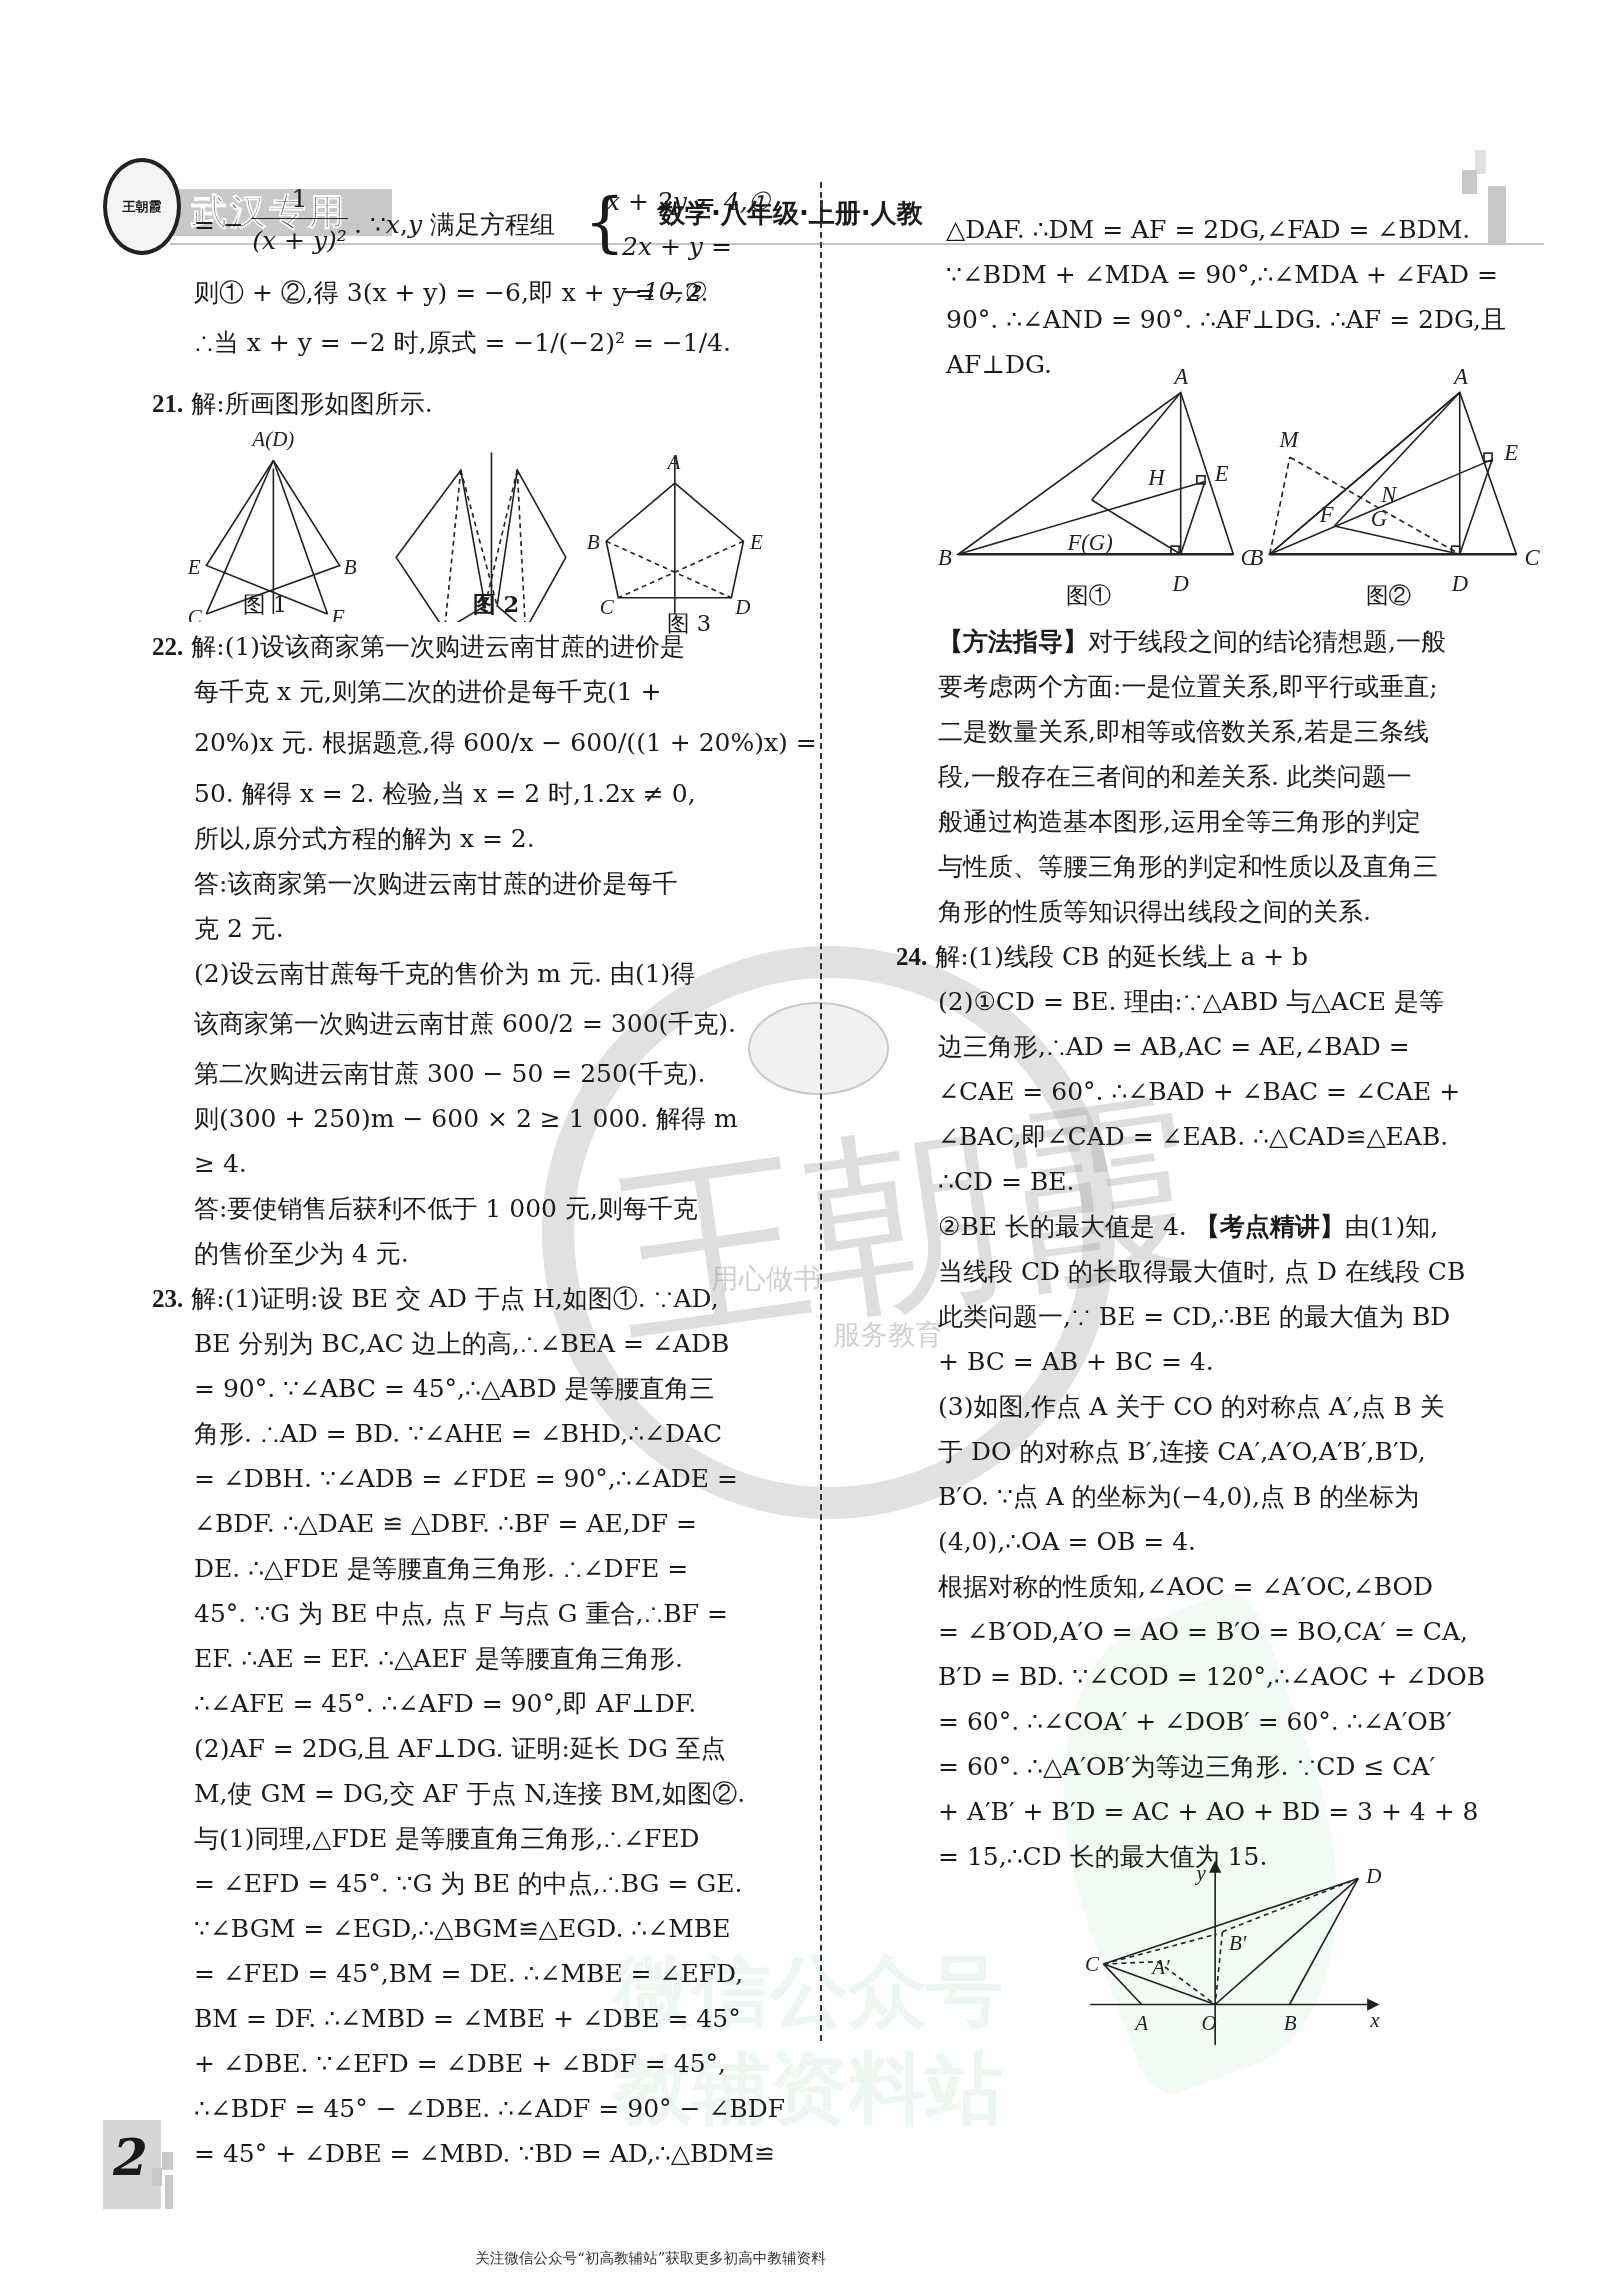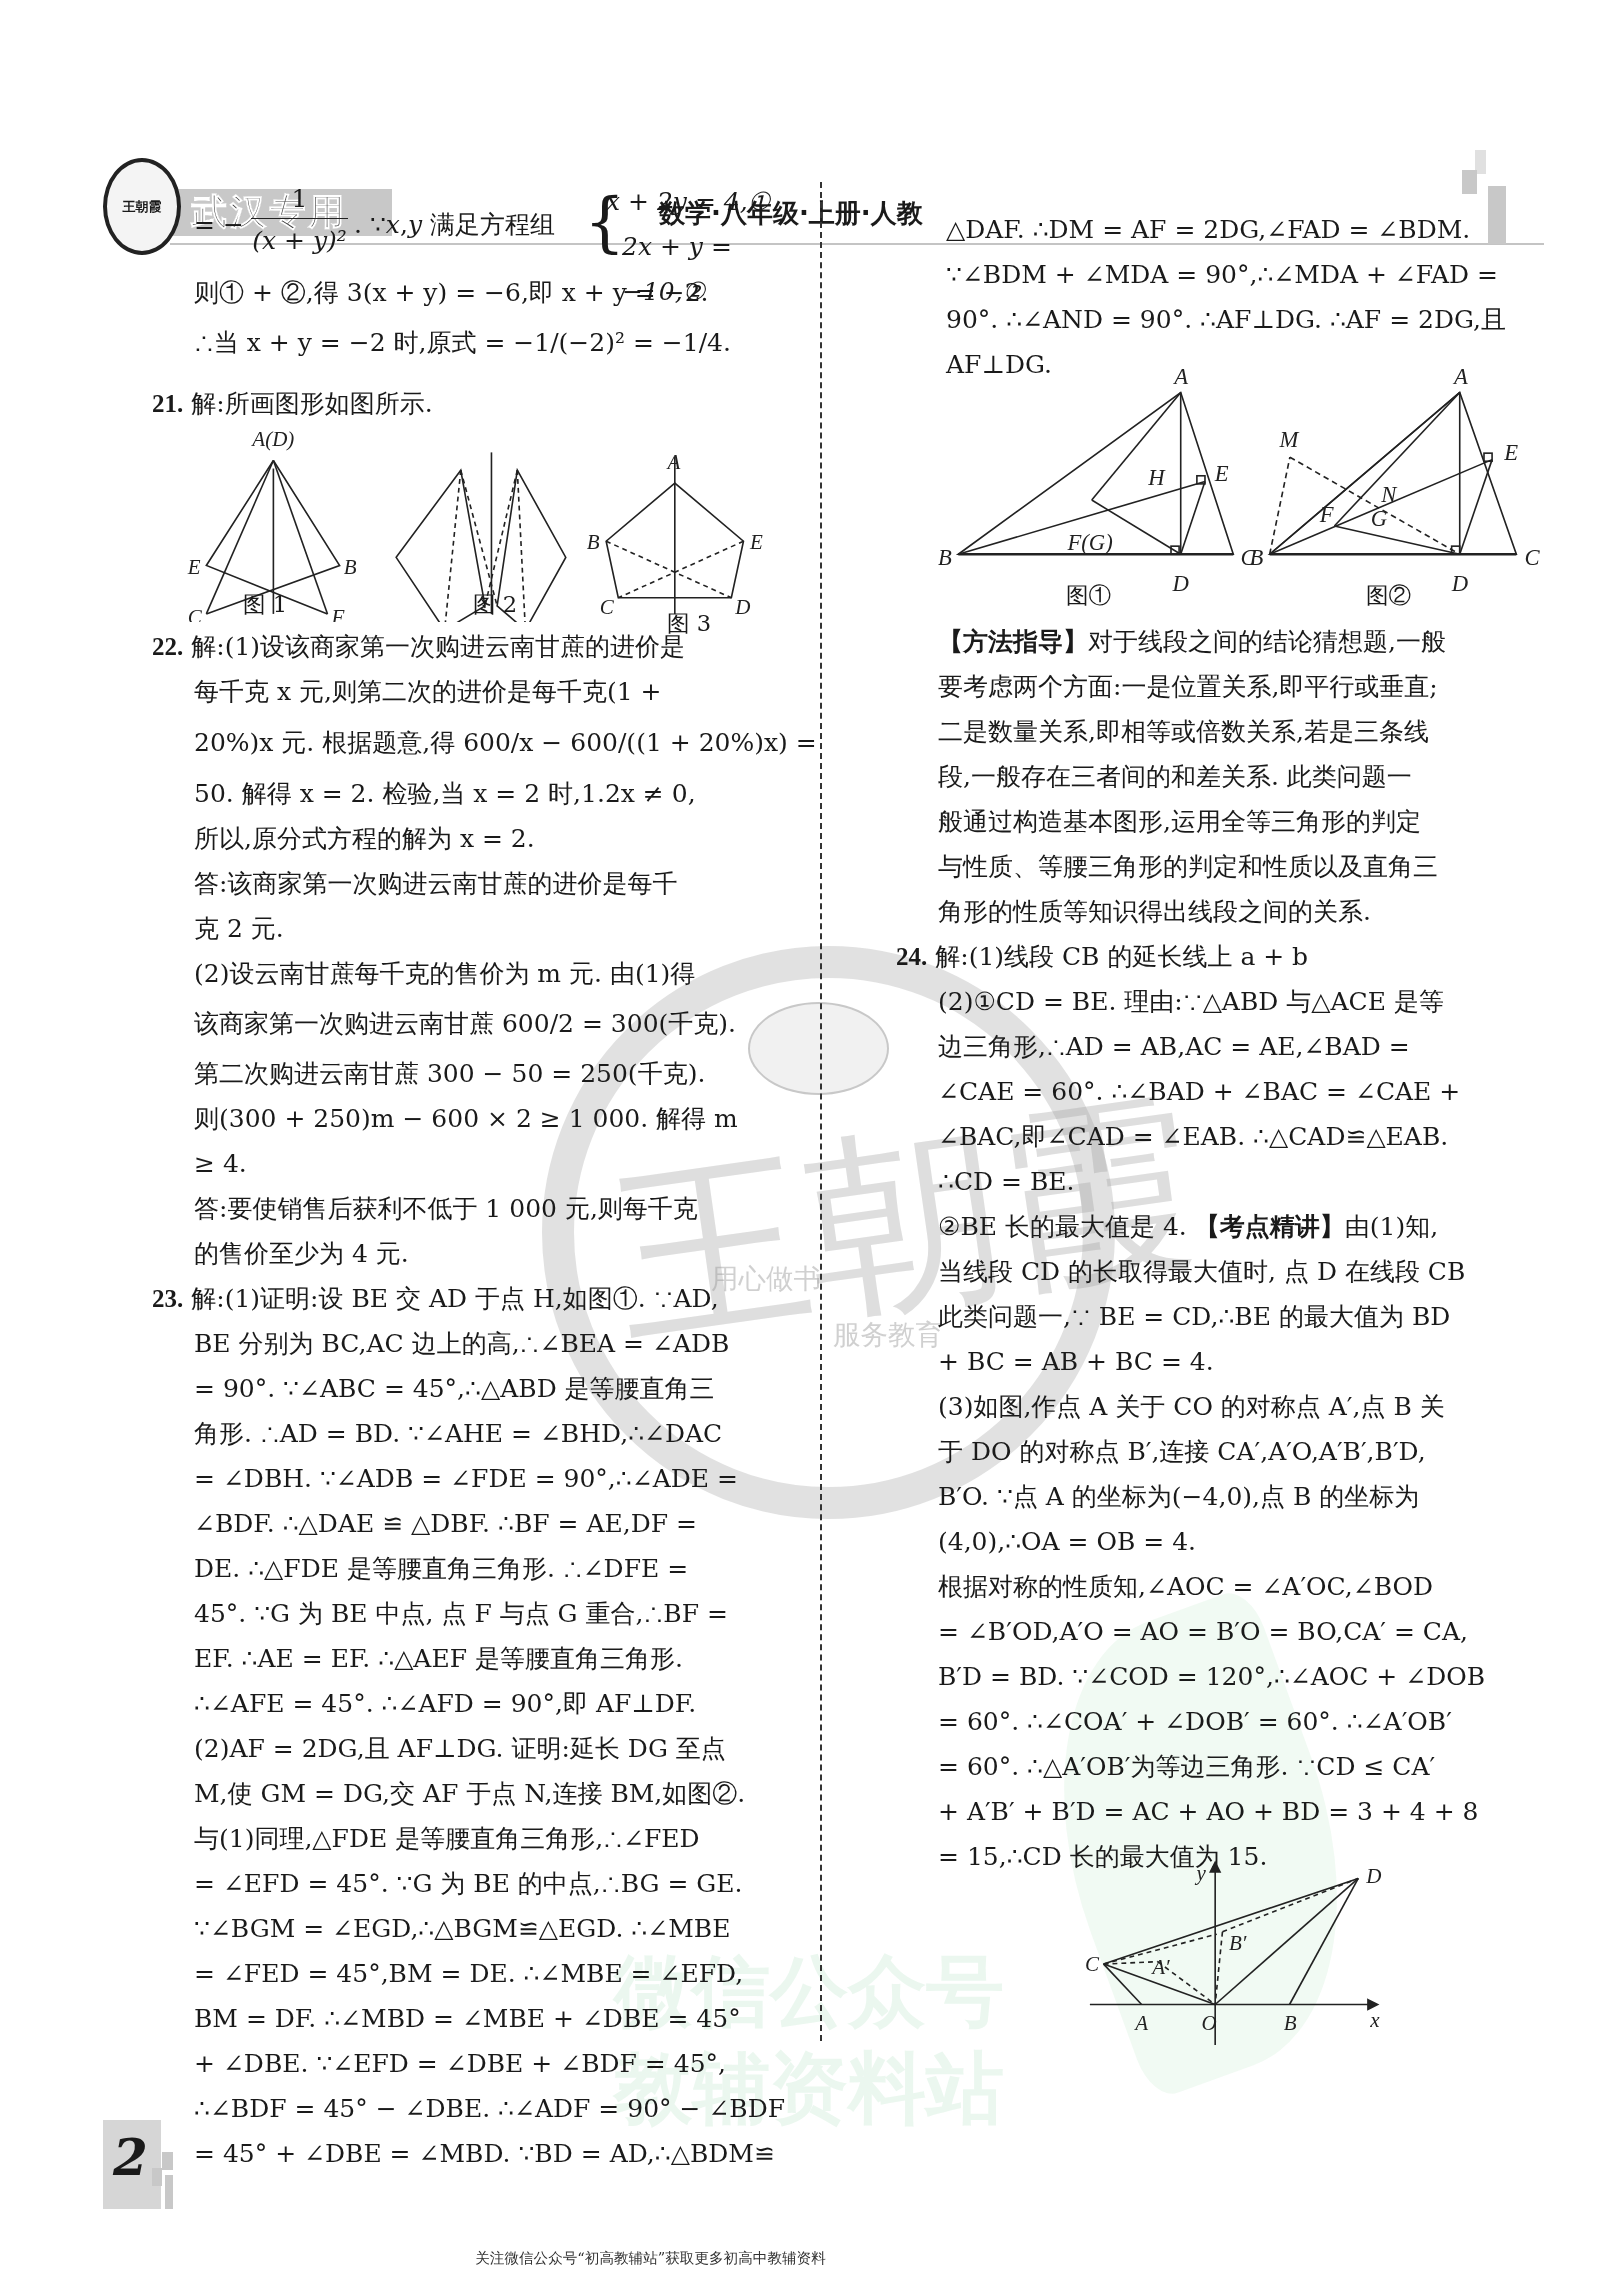--- a/index.html
+++ b/index.html
@@ -103,21 +103,21 @@
     <text x="12" y="262">C</text>
     <text x="190" y="262">F</text>
     <text x="606" y="70">A</text>
     <text x="506" y="170">B</text>
     <text x="708" y="170">E</text>
     <text x="522" y="250">C</text>
     <text x="690" y="250">D</text>
   </g>
 </svg>
 <div class="cap" style="left:243px;top:589px;">图 1</div>
-<div class="cap" style="left:473px;top:589px;">图 2</div>
+<div class="cap" style="left:473px;top:589px;font-weight:bold;">图 2</div>
 <div class="cap" style="left:667px;top:608px;">图 3</div>
 
 <div class="col" style="left:194px;top:624px;width:598px;">
   <p style="margin-left:-42px;"><span class="qnum">22.</span> <span>解:(1)设该商家第一次购进云南甘蔗的进价是</span></p>
   <p>每千克 x 元,则第二次的进价是每千克(1 +</p>
   <p style="line-height:57px;">20%)x 元. 根据题意,得 600/x − 600/((1 + 20%)x) =</p>
   <p>50. 解得 x = 2. 检验,当 x = 2 时,1.2x ≠ 0,</p>
   <p>所以,原分式方程的解为 x = 2.</p>
   <p>答:该商家第一次购进云南甘蔗的进价是每千</p>
   <p>克 2 元.</p>

